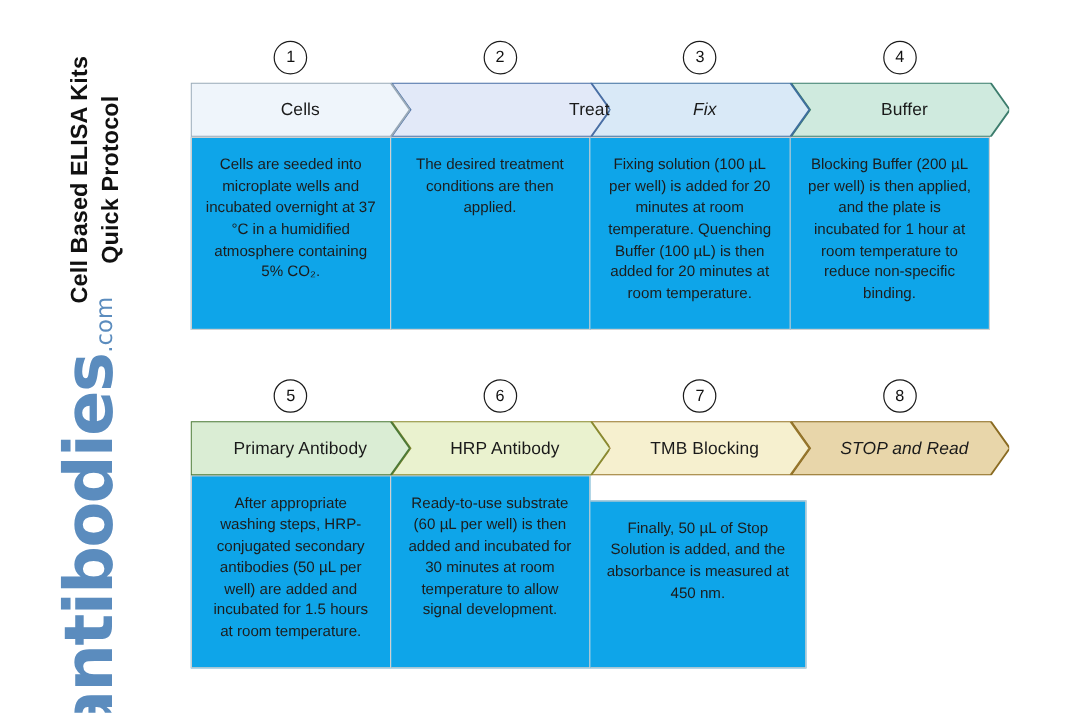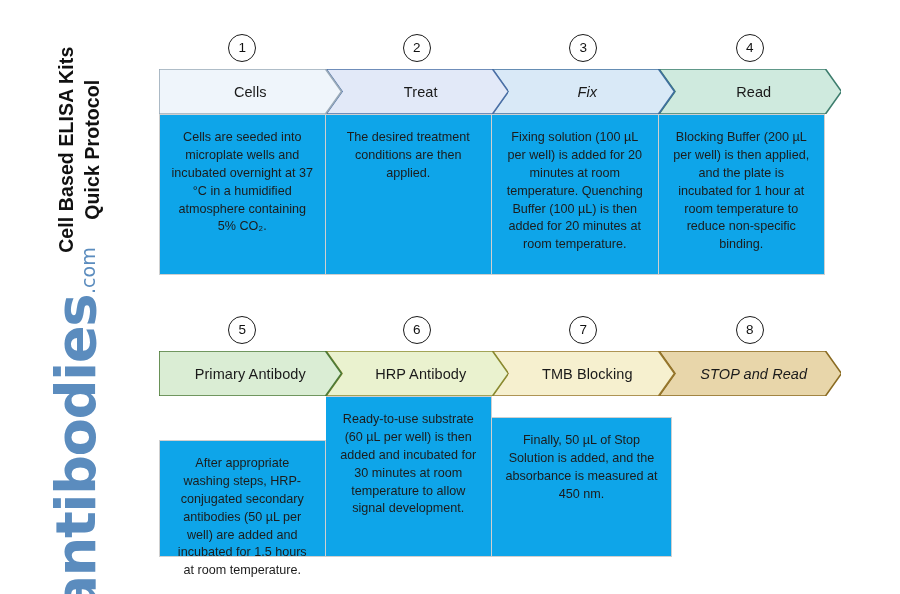--- a/index.html
+++ b/index.html
@@ -163,21 +163,21 @@
     </div>
     <div class="chev-strip">
       <div class="chev" style="left: 0px; width: 182.5px; z-index: 10;">
         <div class="chev-bg">
           <svg viewBox="0 0 182.5 45" preserveAspectRatio="none">
             <path d="M0,0 L166.5,0 L182.5,22.5 L166.5,45 L0,45 Z" fill="#eff5fb" stroke="#9aaab8" stroke-width="1.6" stroke-linejoin="miter"></path>
           </svg>
         </div>
         <span style="padding-left: 0px;">Cells</span>
       </div>
-      <div class="chev" style="left: 166.5px; width: 182.5px; z-index: 9;">
+      <div class="chev" style="left: 166.5px; width: 182.5px; z-index: 9; justify-content: flex-end;">
         <div class="chev-bg">
           <svg viewBox="0 0 182.5 45" preserveAspectRatio="none">
             <path d="M0,0 L166.5,0 L182.5,22.5 L166.5,45 L0,45 L16,22.5 Z" fill="#e2e9f8" stroke="#4a6fa5" stroke-width="1.6" stroke-linejoin="miter"></path>
           </svg>
         </div>
         <span style="padding-left: 8px;">Treat</span>
       </div>
       <div class="chev" style="left: 333px; width: 182.5px; z-index: 8; font-style: italic;">
         <div class="chev-bg">
           <svg viewBox="0 0 182.5 45" preserveAspectRatio="none">
@@ -185,21 +185,21 @@
           </svg>
         </div>
         <span style="padding-left: 8px;">Fix</span>
       </div>
       <div class="chev" style="left: 499.5px; width: 182.5px; z-index: 7;">
         <div class="chev-bg">
           <svg viewBox="0 0 182.5 45" preserveAspectRatio="none">
             <path d="M0,0 L166.5,0 L182.5,22.5 L166.5,45 L0,45 L16,22.5 Z" fill="#cfeade" stroke="#3d7d6d" stroke-width="1.6" stroke-linejoin="miter"></path>
           </svg>
         </div>
-        <span style="padding-left: 8px;">Read</span>
+        <span style="padding-left: 8px;">Buffer</span>
       </div>
     </div>
     <div class="body-strip">
       <div class="body-cell" style="width: 166.5px;">
         <span class="txt">Cells are seeded into microplate wells and incubated overnight at 37 °C in a humidified atmosphere containing 5% CO₂.</span>
       </div>
       <div class="body-cell" style="width: 166.5px;">
         <span class="txt">The desired treatment conditions are then applied.</span>
       </div>
       <div class="body-cell" style="width: 166.5px;">
@@ -253,21 +253,21 @@
       <div class="chev" style="left: 499.5px; width: 182.5px; z-index: 7; font-style: italic;">
         <div class="chev-bg">
           <svg viewBox="0 0 182.5 45" preserveAspectRatio="none">
             <path d="M0,0 L166.5,0 L182.5,22.5 L166.5,45 L0,45 L16,22.5 Z" fill="#e8d6aa" stroke="#8a6b22" stroke-width="1.6" stroke-linejoin="miter"></path>
           </svg>
         </div>
         <span style="padding-left: 8px;">STOP and Read</span>
       </div>
     </div>
     <div class="body-strip">
-      <div class="body-cell" style="width: 166.5px; margin-top: 44px;">
+      <div class="body-cell" style="width: 166.5px;">
         <span class="txt">After appropriate washing steps, HRP-conjugated secondary antibodies (50 µL per well) are added and incubated for 1.5 hours at room temperature.</span>
       </div>
       <div class="body-cell" style="width: 166.5px;">
         <span class="txt">Ready-to-use substrate (60 µL per well) is then added and incubated for 30 minutes at room temperature to allow signal development.</span>
       </div>
       <div class="body-cell" style="width: 180px; margin-top: 21px;">
         <span class="txt">Finally, 50 µL of Stop Solution is added, and the absorbance is measured at 450 nm.</span>
       </div>
     </div>
   </div>

